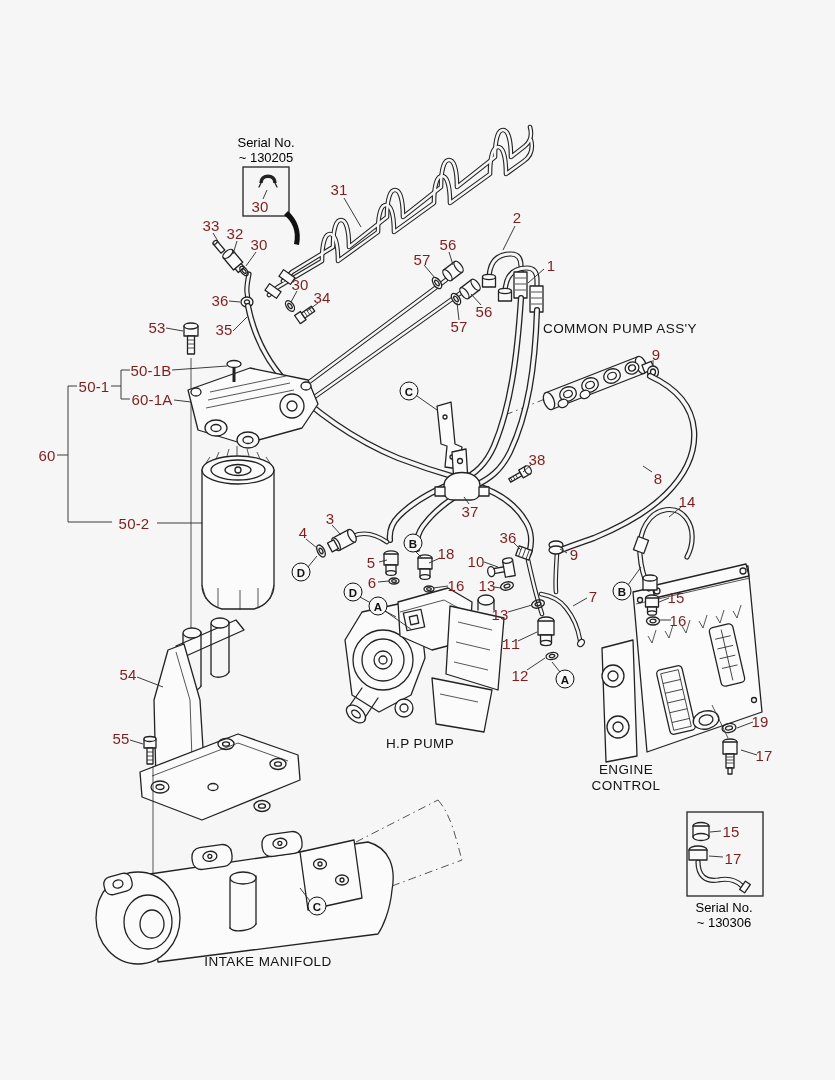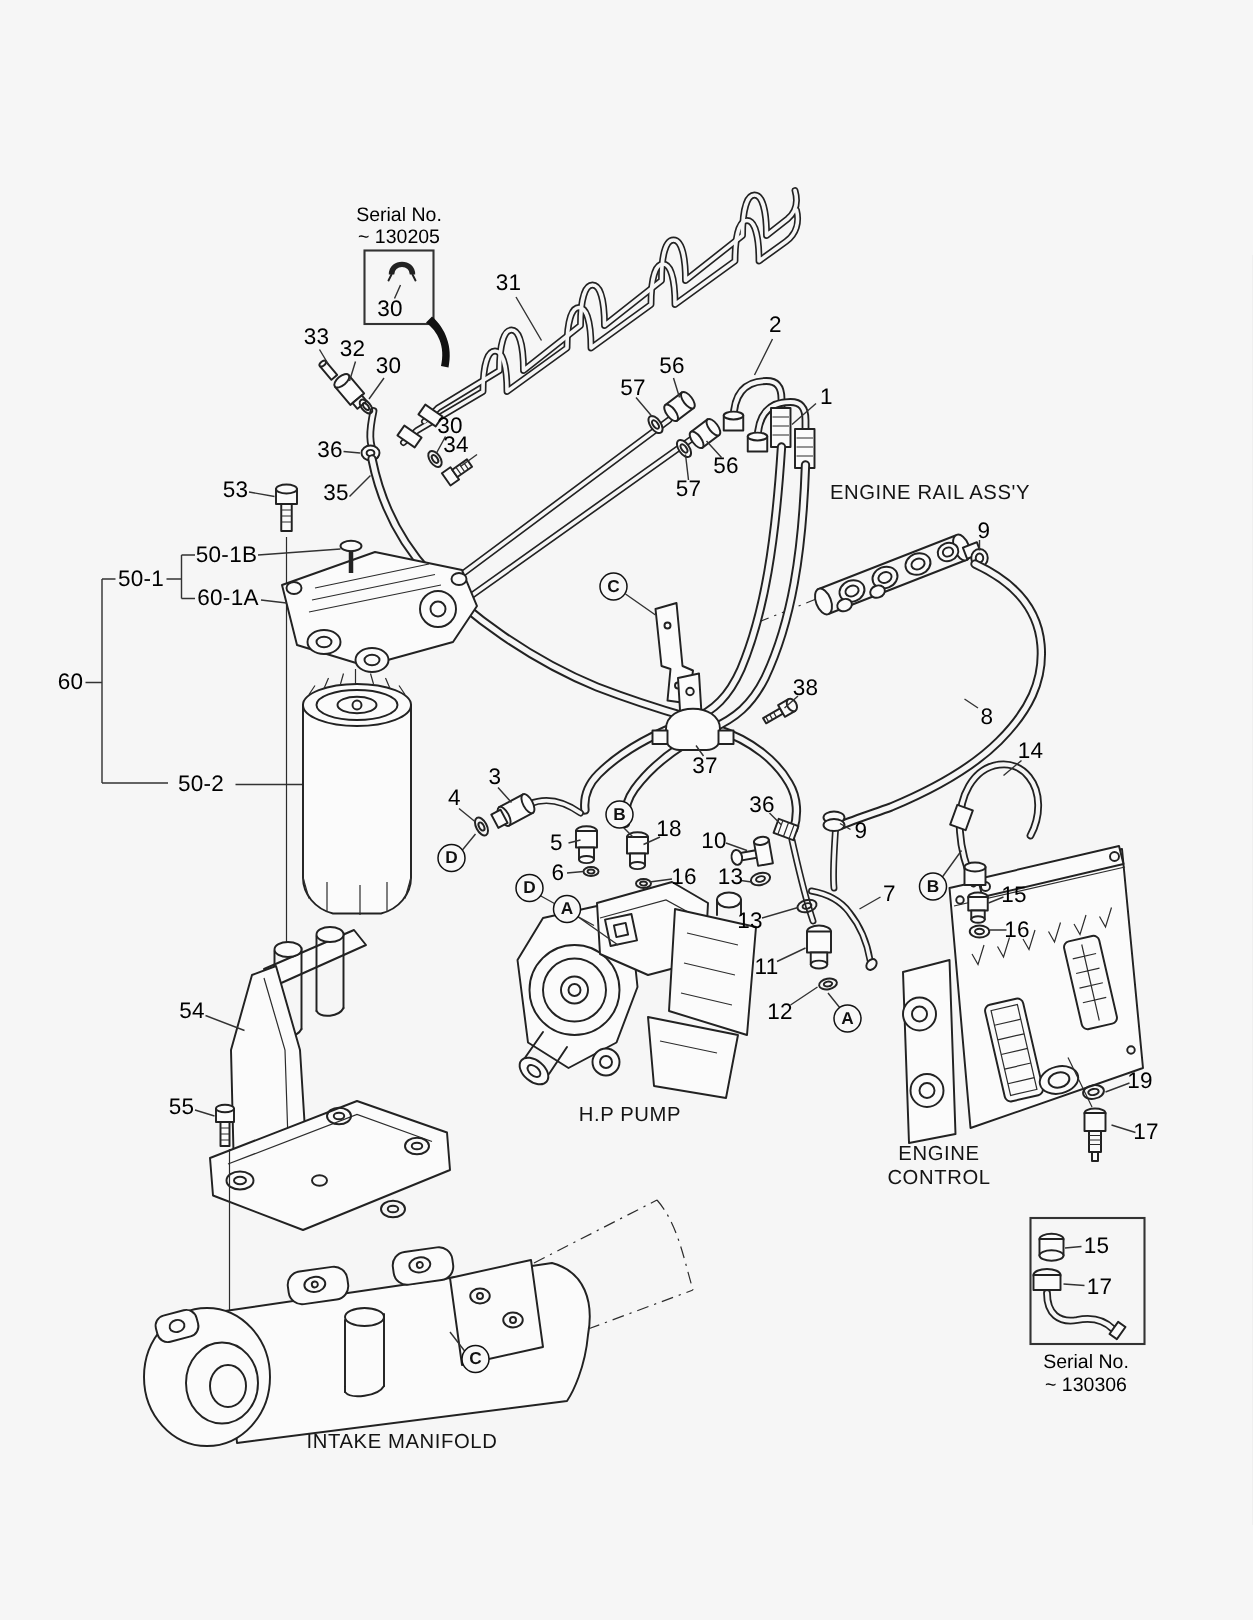--- a/index.html
+++ b/index.html
@@ -12,21 +12,21 @@
   .t  {fill:none;stroke:#2c2c2c;stroke-width:.8;}
   .ld {fill:none;stroke:#333;stroke-width:.95;}
   .p1 {fill:none;stroke:#222;stroke-width:4.6;stroke-linecap:round;stroke-linejoin:round;}
   .p2 {fill:none;stroke:#f6f6f6;stroke-width:2.4;stroke-linecap:round;stroke-linejoin:round;}
   .h1 {fill:none;stroke:#222;stroke-width:6.2;stroke-linecap:round;stroke-linejoin:round;}
   .h2 {fill:none;stroke:#f6f6f6;stroke-width:3.6;stroke-linecap:round;stroke-linejoin:round;}
   .m1 {fill:none;stroke:#222;stroke-width:5.2;stroke-linecap:round;}
   .m2 {fill:none;stroke:#f6f6f6;stroke-width:2.8;stroke-linecap:round;}
   .dash{stroke-dasharray:8 4 1.5 4;}
   
-  .plabel{position:absolute;transform:translate(-50%,-50%);font-size:15px;color:#000000;
+  .plabel{position:absolute;transform:translate(-50%,-50%);font-size:15px;color:#7f1d1d;
           white-space:nowrap;letter-spacing:.2px;}
   .callout{position:absolute;transform:translate(-50%,-50%);width:17px;height:17px;border:1.5px solid #111;
            border-radius:50%;background:#f8f8f8;color:#111;font-size:11.5px;font-weight:bold;
            display:flex;align-items:center;justify-content:center;}
   .caption{position:absolute;transform:translate(-50%,-50%);font-size:13.5px;color:#141414;
            letter-spacing:.4px;white-space:nowrap;}
   .serial{position:absolute;transform:translate(-50%,0);font-size:13px;color:#000000;
           text-align:center;line-height:15px;white-space:nowrap;}
 </style>
 </head>
@@ -519,21 +519,21 @@
     <path class="ld" d="M710,832 L721,831 M709,856 L723,857 M263,199 L267,190"></path>
   </g>
 </svg>
 
 <div id="label-layer">
       <div class="plabel" style="left: 339px; top: 189px;">31</div>
       <div class="plabel" style="left: 211px; top: 225px;">33</div>
       <div class="plabel" style="left: 235px; top: 233px;">32</div>
       <div class="plabel" style="left: 259px; top: 244px;">30</div>
       <div class="plabel" style="left: 300px; top: 284px;">30</div>
-      <div class="plabel" style="left: 304px; top: 297px;">34</div>
+      <div class="plabel" style="left: 322px; top: 297px;">34</div>
       <div class="plabel" style="left: 220px; top: 300px;">36</div>
       <div class="plabel" style="left: 157px; top: 327px;">53</div>
       <div class="plabel" style="left: 224px; top: 329px;">35</div>
       <div class="plabel" style="left: 517px; top: 217px;">2</div>
       <div class="plabel" style="left: 551px; top: 265px;">1</div>
       <div class="plabel" style="left: 448px; top: 244px;">56</div>
       <div class="plabel" style="left: 422px; top: 259px;">57</div>
       <div class="plabel" style="left: 484px; top: 311px;">56</div>
       <div class="plabel" style="left: 459px; top: 326px;">57</div>
       <div class="plabel" style="left: 656px; top: 354px;">9</div>
@@ -545,21 +545,21 @@
       <div class="plabel" style="left: 330px; top: 518px;">3</div>
       <div class="plabel" style="left: 371px; top: 562px;">5</div>
       <div class="plabel" style="left: 446px; top: 553px;">18</div>
       <div class="plabel" style="left: 372px; top: 582px;">6</div>
       <div class="plabel" style="left: 456px; top: 585px;">16</div>
       <div class="plabel" style="left: 476px; top: 561px;">10</div>
       <div class="plabel" style="left: 487px; top: 585px;">13</div>
       <div class="plabel" style="left: 508px; top: 537px;">36</div>
       <div class="plabel" style="left: 574px; top: 554px;">9</div>
       <div class="plabel" style="left: 500px; top: 614px;">13</div>
-      <div class="plabel" style="left: 511px; top: 645px;">11</div>
+      <div class="plabel" style="left: 511px; top: 645px; font-family: Liberation Mono, monospace;">11</div>
       <div class="plabel" style="left: 520px; top: 675px;">12</div>
       <div class="plabel" style="left: 593px; top: 596px;">7</div>
       <div class="plabel" style="left: 676px; top: 597px;">15</div>
       <div class="plabel" style="left: 678px; top: 620px;">16</div>
       <div class="plabel" style="left: 760px; top: 721px;">19</div>
       <div class="plabel" style="left: 764px; top: 755px;">17</div>
       <div class="plabel" style="left: 128px; top: 674px;">54</div>
       <div class="plabel" style="left: 121px; top: 738px;">55</div>
       <div class="plabel" style="left: 47px; top: 455px;">60</div>
       <div class="plabel" style="left: 94px; top: 386px;">50-1</div>
@@ -572,21 +572,21 @@
       <div class="callout" style="left: 409px; top: 391px;">C</div>
       <div class="callout" style="left: 317px; top: 906px;">C</div>
       <div class="callout" style="left: 301px; top: 572px;">D</div>
       <div class="callout" style="left: 353px; top: 592px;">D</div>
       <div class="callout" style="left: 378px; top: 606px;">A</div>
       <div class="callout" style="left: 565px; top: 679px;">A</div>
       <div class="callout" style="left: 413px; top: 543px;">B</div>
       <div class="callout" style="left: 622px; top: 591px;">B</div>
     </div>
 
-<div class="caption" style="left:620px;top:328px;">ENGINE RAIL ASS'Y</div>
+<div class="caption" style="left:620px;top:328px;">COMMON PUMP ASS'Y</div>
 <div class="caption" style="left:420px;top:743px;">H.P PUMP</div>
 <div class="caption" style="left:626px;top:769px;">ENGINE</div>
 <div class="caption" style="left:626px;top:785px;">CONTROL</div>
 <div class="caption" style="left:268px;top:961px;">INTAKE MANIFOLD</div>
 
 <div class="serial" style="left:266px;top:135px;">
   <div>Serial No.</div>
   <div>~ 130205</div>
 </div>
 <div class="serial" style="left:724px;top:900px;">

